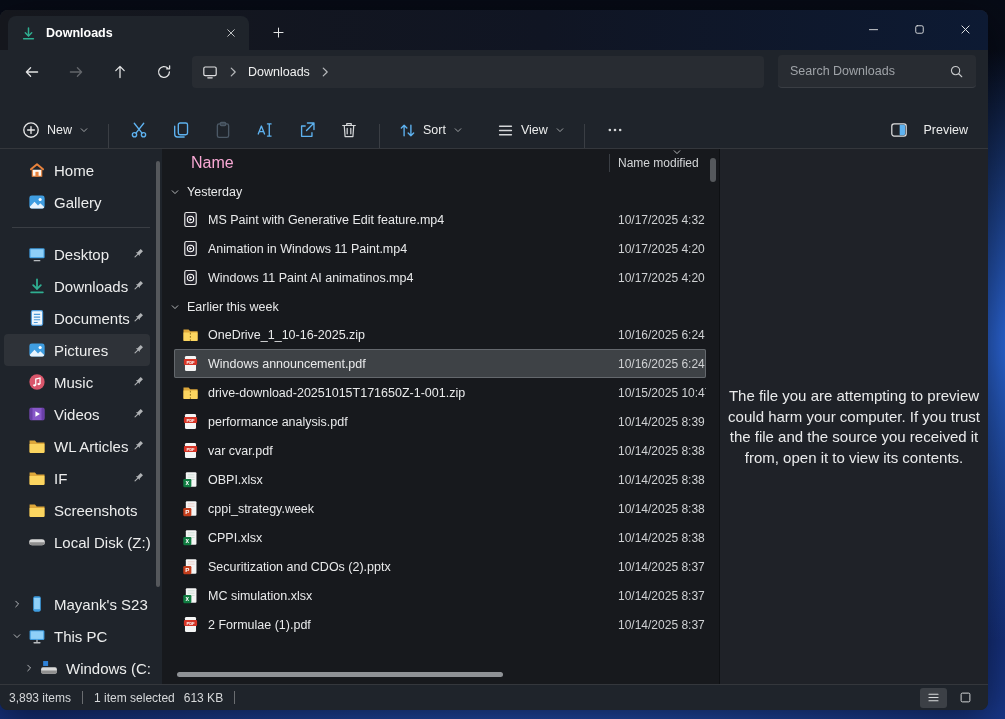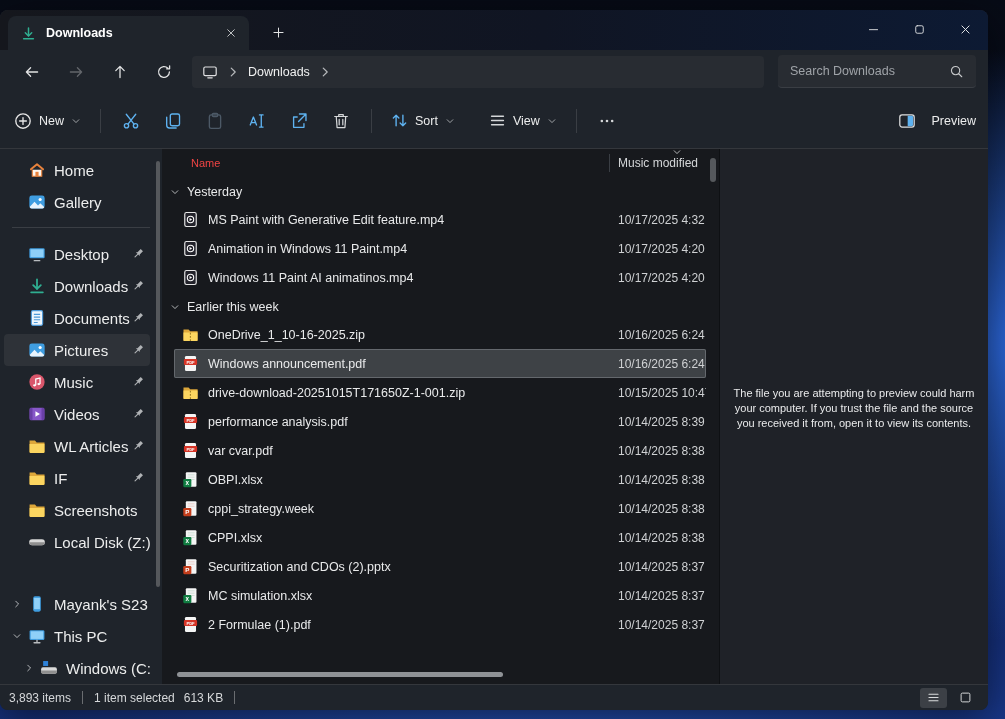--- a/index.html
+++ b/index.html
@@ -34,21 +34,21 @@
   .crumb{flex:none;width:552px;height:32px;background:#282c32;border-radius:4px;
     display:flex;align-items:center;padding:0 10px;margin-left:6px;color:#dfe0e1}
   .crumb-sep{width:14px;height:14px;color:#b7b9bc;margin:0 8px}
   .crumb-label{font-size:12.5px;color:#f0f1f1}
   .search{flex:1;height:32px;background:#282c32;border-radius:4px;border-bottom:1px solid #3a3e44;
     display:flex;align-items:center;padding:0 12px;margin-left:14px}
   .search-ph{font-size:12.5px;color:#9fa3a8;flex:1}
   .search-ic{width:15px;height:15px;color:#c6c8ca}
   
   .toolbar{height:55px;flex:none;background:#1f242b;border-bottom:1px solid #34373c;
-    display:flex;align-items:center;padding:0 4px}
+    display:flex;align-items:flex-end;padding:0 12px}
   .tbtn{display:flex;align-items:center;gap:7px;padding:0 10px;height:36px;border-radius:4px;
     font-size:12.5px;color:#eceded}
   .tdiv{width:1px;height:24px;background:#3a3e44;margin:0 9px}
   .ticon{width:42px;height:36px;display:flex;align-items:center;justify-content:center}
   .ticon .ic{width:18px;height:18px}
   .accent{color:#5eb2f0}
   .disabledic{color:#5b6b7a;opacity:.75}
   .normalic{color:#d5d7d9}
   .chev{width:10px;height:10px;color:#b0b3b6}
   .preview-btn{margin-left:auto;display:flex;align-items:center;gap:16px;font-size:12.5px;color:#eceded;
@@ -64,38 +64,38 @@
   .sb-ic{width:18px;height:18px;flex:none;margin-right:8px}
   .sb-label{font-size:15px;color:#eceded;white-space:nowrap;overflow:hidden}
   .sb-pin{margin-left:auto;width:14px;height:14px;flex:none;margin-right:5px;color:#b0b3b6}
   .sb-divider{height:1px;background:#3a3e44;margin:9px 12px 10px 12px}
   .sb-spacer{height:30px}
   .sb-scroll{position:absolute;right:2px;top:12px;width:4px;height:426px;background:#55585c;border-radius:2px}
   
   .filepane{flex:1;min-width:0;background:#17191d;border-right:1px solid #0e1013;
     position:relative;display:flex;flex-direction:column;overflow:hidden}
   .fhead{height:28px;flex:none;display:flex;align-items:center;margin:0 13px 0 12px}
-  .fh-name{flex:1;padding-left:17px;font-size:11px;color:#ef4444}
+  .fh-name{flex:1;padding-left:17px;font-size:16px;color:#f9a8d4}
   .fh-date{width:88px;flex:none;font-size:12px;color:#d4d6d8;border-left:1px solid #3a3e44;
     padding-left:8px;height:18px;display:flex;align-items:center;position:relative}
   .fh-sort{position:absolute;top:-7px;left:62px;width:10px;height:10px;color:#c8cacd}
   .fbody{flex:1}
   .fgrouph{height:26px;display:flex;align-items:center;padding-left:8px;gap:7px;
     font-size:12.5px;color:#e8e9ea;margin-top:2px}
   .fgrouph .ic{width:10px;height:10px;color:#c8cacd}
   .frow{height:29px;display:flex;align-items:center;margin:0 13px 0 12px;border-radius:2px;padding-left:8px}
   .frow.sel{background:#3e4246;box-shadow:inset 0 0 0 1px #64686d}
   .f-ic{width:17px;height:17px;flex:none;margin-right:9px}
   .f-name{flex:1;font-size:12.5px;color:#e9eaeb;white-space:nowrap;overflow:hidden;min-width:0}
   .f-date{width:88px;flex:none;font-size:12px;color:#cfd1d3;white-space:nowrap;overflow:hidden}
   .v-scroll{position:absolute;right:3px;top:9px;width:6px;height:24px;background:#55585c;border-radius:3px}
   .h-scroll{position:absolute;left:15px;bottom:7px;width:326px;height:5px;background:#8f9296;border-radius:3px}
   
   .preview{width:268px;flex:none;background:#1f2228;display:flex;justify-content:center}
-  .preview-msg{margin-top:237px;width:254px;height:60px;text-align:center;font-size:11px;
+  .preview-msg{margin-top:237px;width:254px;height:60px;text-align:center;font-size:15px;
     line-height:1.38;color:#e9eaeb}
   
   .statusbar{height:25px;flex:none;background:#1f242b;border-top:1px solid #34373c;
     display:flex;align-items:center;padding:0 9px;font-size:12px;color:#d6d8da}
   .st-div{width:1px;height:13px;background:#6a6d71;margin:0 11px}
   .st-size{margin-left:9px}
   .st-right{margin-left:auto;display:flex;gap:5px}
   .st-btn{width:27px;height:20px;display:flex;align-items:center;justify-content:center;border-radius:3px;color:#d9dbdd}
   .st-btn.active{background:#3c4046}
   .st-btn .ic{width:13px;height:13px}
@@ -589,21 +589,21 @@
 
     <div class="filepane">
       <div class="fhead">
         <span class="fh-name">Name</span>
         <span class="fh-date">
           <span class="ic fh-sort">
               <svg viewBox="0 0 16 16" fill="none" stroke="currentColor" stroke-linecap="round" stroke-linejoin="round" stroke-width="1.4">
                 <path d="M3.5 6L8 10.5 12.5 6"></path>
               </svg>
             </span>
-          <span>Music modified</span>
+          <span>Name modified</span>
         </span>
       </div>
       <div class="fbody" id="fbody">
           <div class="fgrouph">
             <span class="ic">
               <svg viewBox="0 0 16 16" fill="none" stroke="currentColor" stroke-linecap="round" stroke-linejoin="round" stroke-width="1.4">
                 <path d="M3.5 6L8 10.5 12.5 6"></path>
               </svg>
             </span>
             <span>Yesterday</span>

